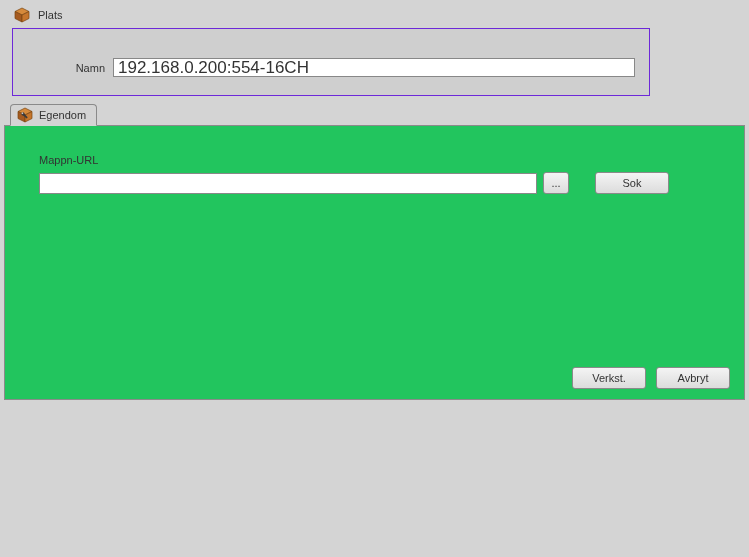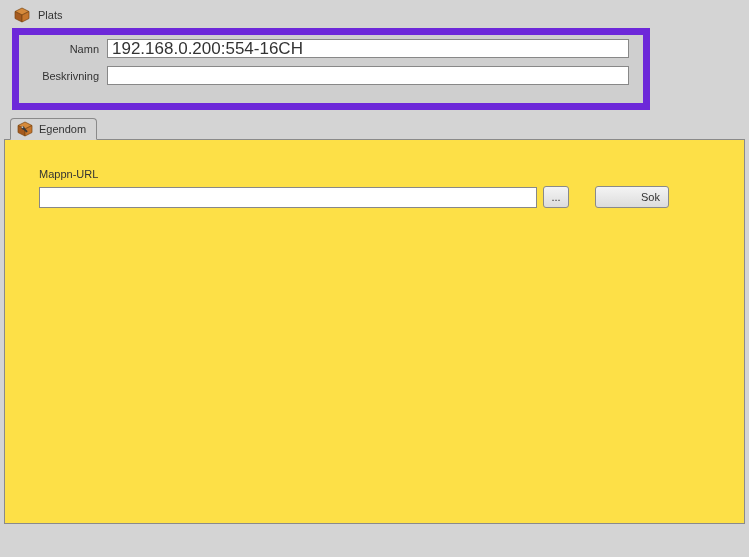--- a/index.html
+++ b/index.html
@@ -25,23 +25,23 @@
     display: flex;
     align-items: center;
     height: 22px;
     padding-left: 10px;
   }
   .top-heading span.title {
     margin-left: 8px;
   }
   .top-fieldset {
     margin: 2px 8px 8px 8px;
-    border: 7px solid #6d28d9;
+    border: 1px solid #6d28d9;
     background: #cfcfcf;
-    padding: 4px 14px 18px 14px;
+    padding: 29px 14px 18px 14px;
   }
   .form-row {
     display: flex;
     align-items: center;
     margin-bottom: 8px;
   }
   .form-row:last-child { margin-bottom: 0; }
   .form-label {
     width: 120px;
     text-align: right;
@@ -82,23 +82,23 @@
     border-top-right-radius: 4px;
     padding: 0 10px 0 6px;
     z-index: 2;
   }
   .tab span.tab-label {
     margin-left: 6px;
   }
   .tab-panel {
     position: relative;
     border: 1px solid #8a8a8a;
-    background: #fde047;
+    background: #22c55e;
     margin-top: -1px;
-    height: 385px;
+    height: 275px;
     padding: 28px 22px 10px 34px;
   }
 
   .url-label {
     display: block;
     margin-bottom: 6px;
   }
   .url-row {
     display: flex;
     align-items: center;
@@ -118,21 +118,20 @@
   .btn {
     height: 22px;
     background: linear-gradient(#f4f4f4, #dcdcdc);
     border: 1px solid #8a8a8a;
     border-radius: 3px;
     font-family: Arial, sans-serif;
     font-size: 11px;
     color: #333;
     padding: 0 8px;
     cursor: default;
-    text-align: right;
   }
 
   .btn-browse {
     width: 26px;
     margin-left: 6px;
     padding: 0;
     text-align: center;
   }
   .btn-search {
     width: 74px;
@@ -168,24 +167,20 @@
         <polygon points="15,4.5 8,8 8,15 15,11.5" fill="#c6762c" stroke="#7a4510" stroke-width="0.7"></polygon>
       </svg>
     </span>
     <span class="title">Plats</span>
   </div>
 
   <div class="top-fieldset">
     <div class="form-row">
       <div class="form-label">Namn</div>
       <input type="text" class="text-input" value="192.168.0.200:554-16CH" style="">
-    </div>
-    <div class="form-row">
-      <div class="form-label">Beskrivning</div>
-      <input type="text" class="text-input" value="" style="">
     </div>
   </div>
 </div>
 
 <div class="tab-area">
   <div class="tab-strip">
     <div class="tab">
       <span class="icon-cube">
         <svg width="16" height="16" viewBox="0 0 16 16">
           <polygon points="8,1 15,4.5 8,8 1,4.5" fill="#d68a3b" stroke="#7a4510" stroke-width="0.7"></polygon>
@@ -203,14 +198,18 @@
   </div>
 
   <div class="tab-panel">
     <span class="url-label">Mappn-URL</span>
     <div class="url-row">
       <input type="text" class="url-input" value="" style="">
       <button class="btn btn-browse">...</button>
       <button class="btn btn-search">Sok</button>
     </div>
 
+    <div class="footer-buttons">
+      <button class="btn btn-apply">Verkst.</button>
+      <button class="btn btn-cancel">Avbryt</button>
+    </div>
   </div>
 </div>
 
 </body></html>

